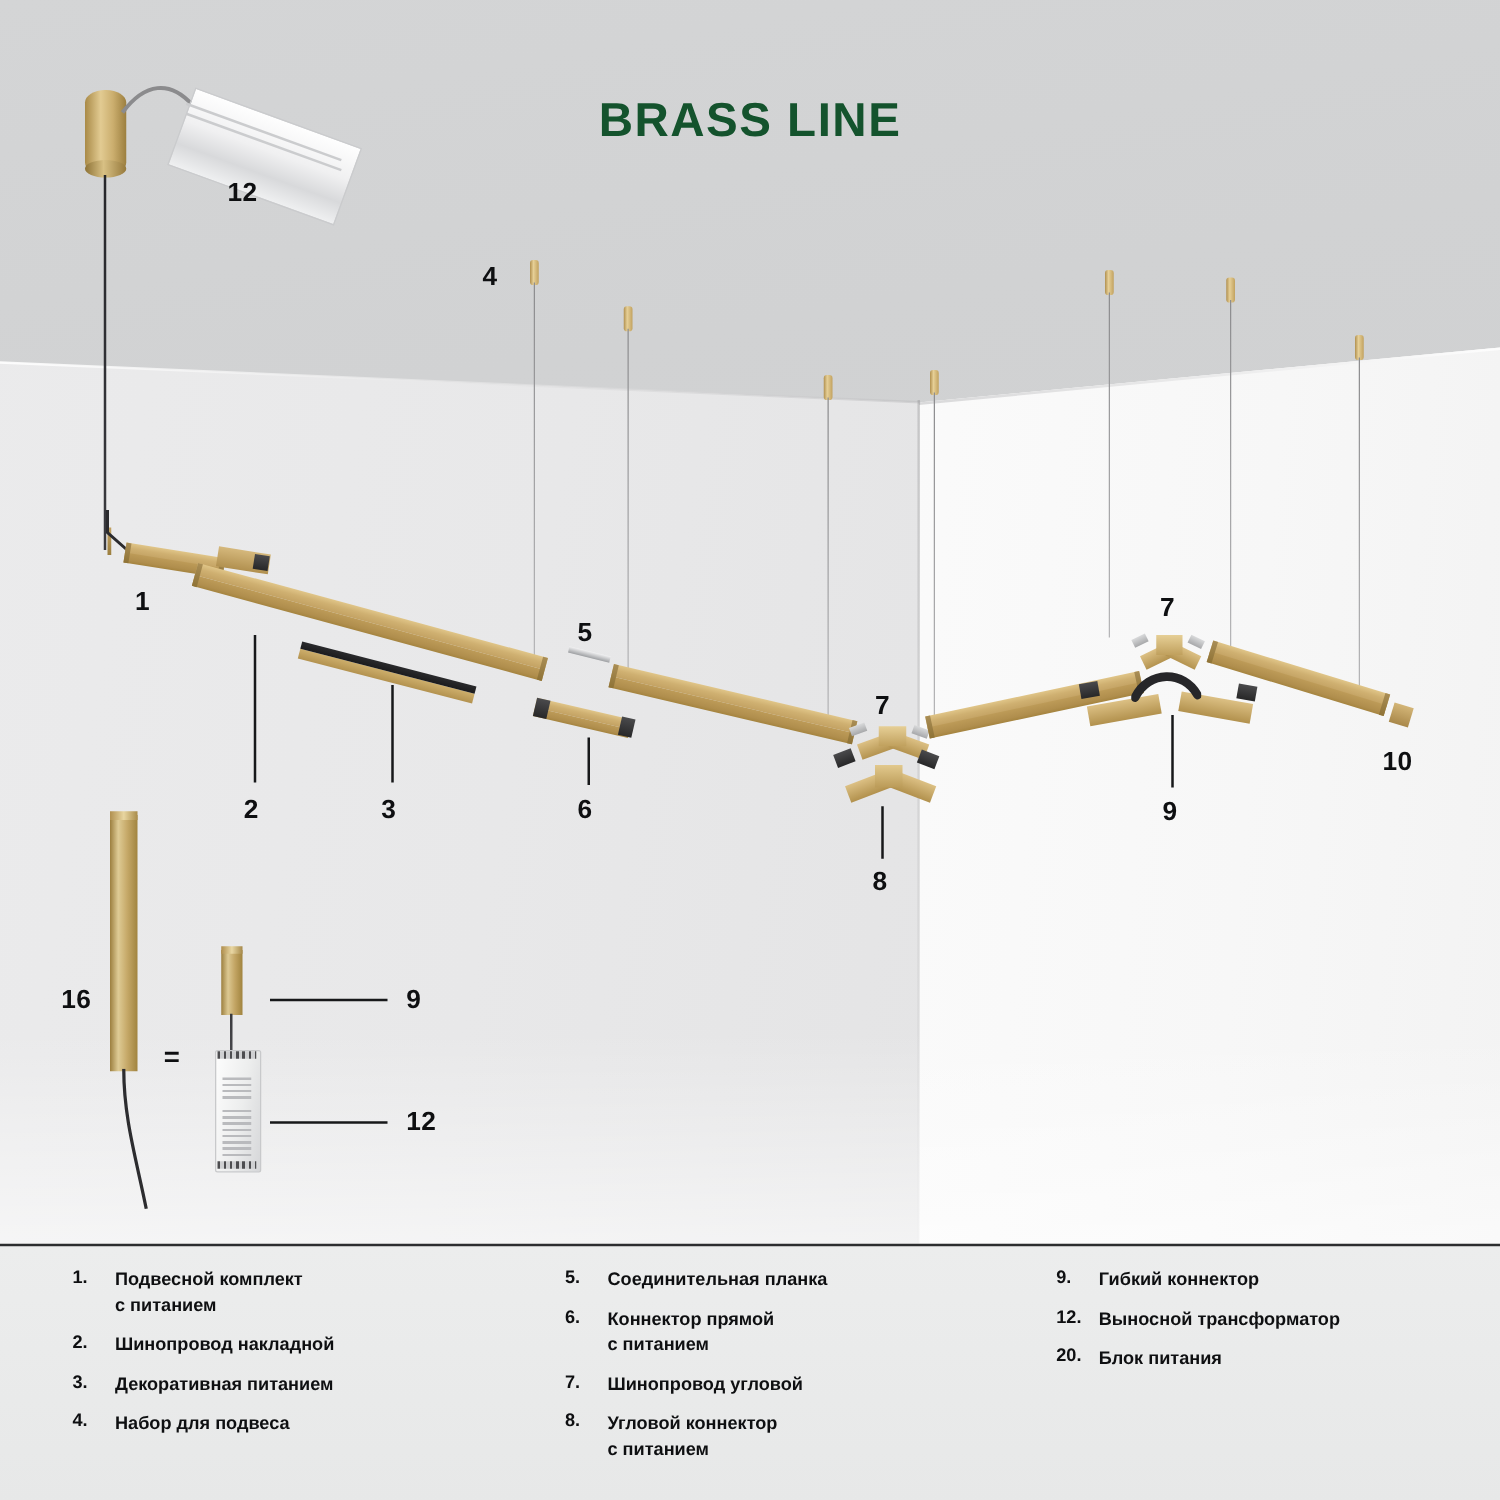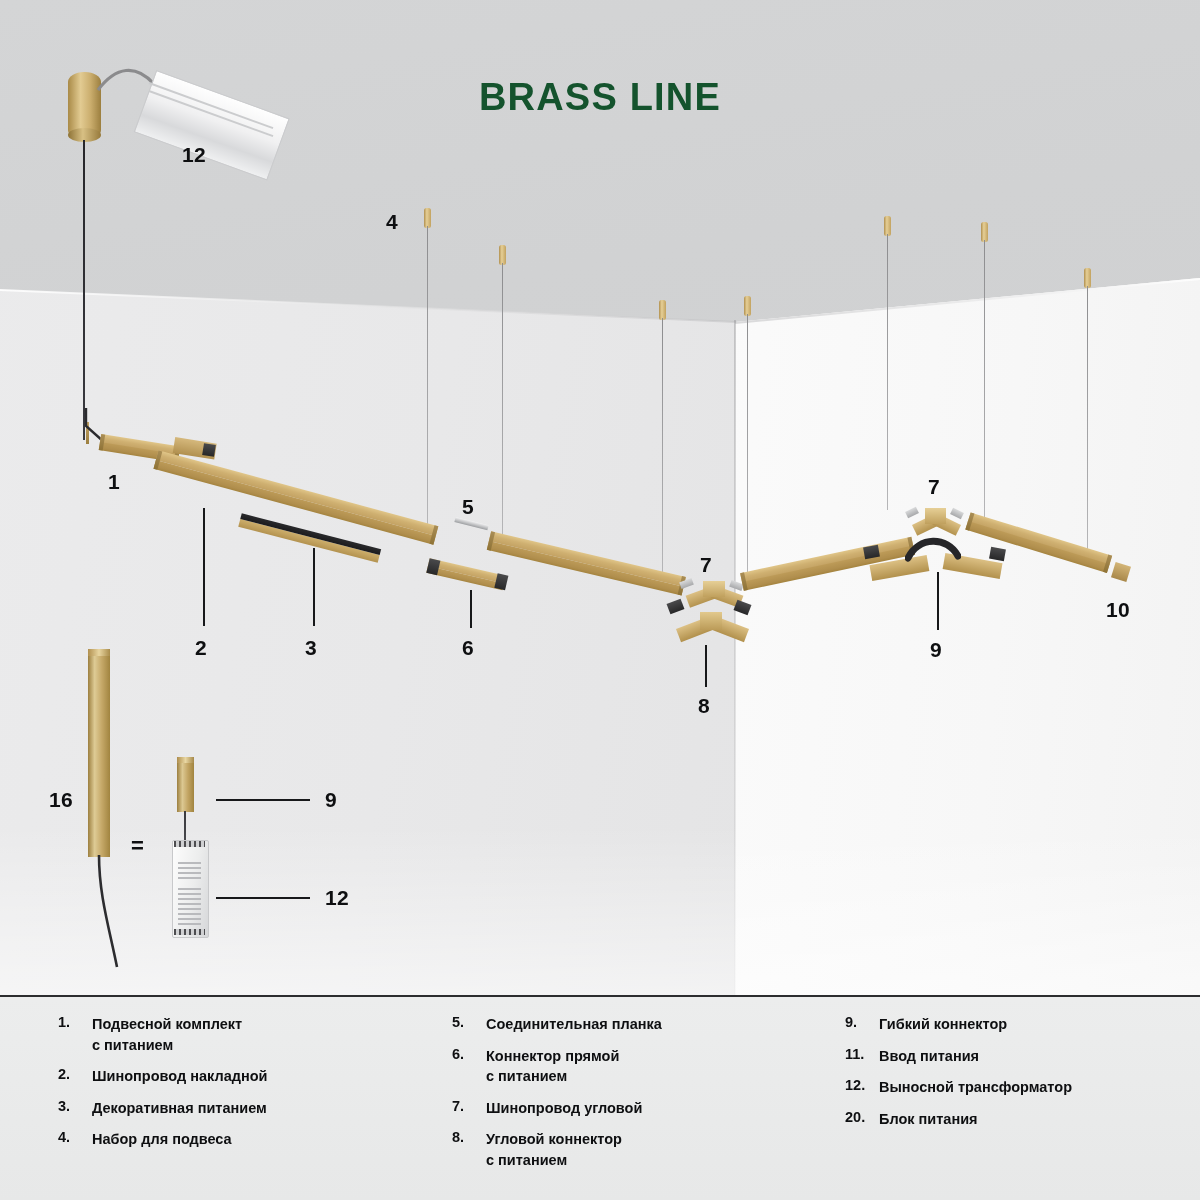--- a/index.html
+++ b/index.html
@@ -351,24 +351,20 @@
           <div class="lgnum">8.</div>
           <div class="lgtxt">Угловой коннектор<br>с питанием</div>
         </div>
       </div>
     <div class="lgcol" id="lgcol2" style="left:845px;width:340px;">
         <div class="lgitem">
           <div class="lgnum">9.</div>
           <div class="lgtxt">Гибкий коннектор</div>
         </div>
         <div class="lgitem">
-          <div class="lgnum">11.</div>
-          <div class="lgtxt">Ввод питания</div>
-        </div>
-        <div class="lgitem">
           <div class="lgnum">12.</div>
           <div class="lgtxt">Выносной трансформатор</div>
         </div>
         <div class="lgitem">
           <div class="lgnum">20.</div>
           <div class="lgtxt">Блок питания</div>
         </div>
       </div>
   </div>
 

